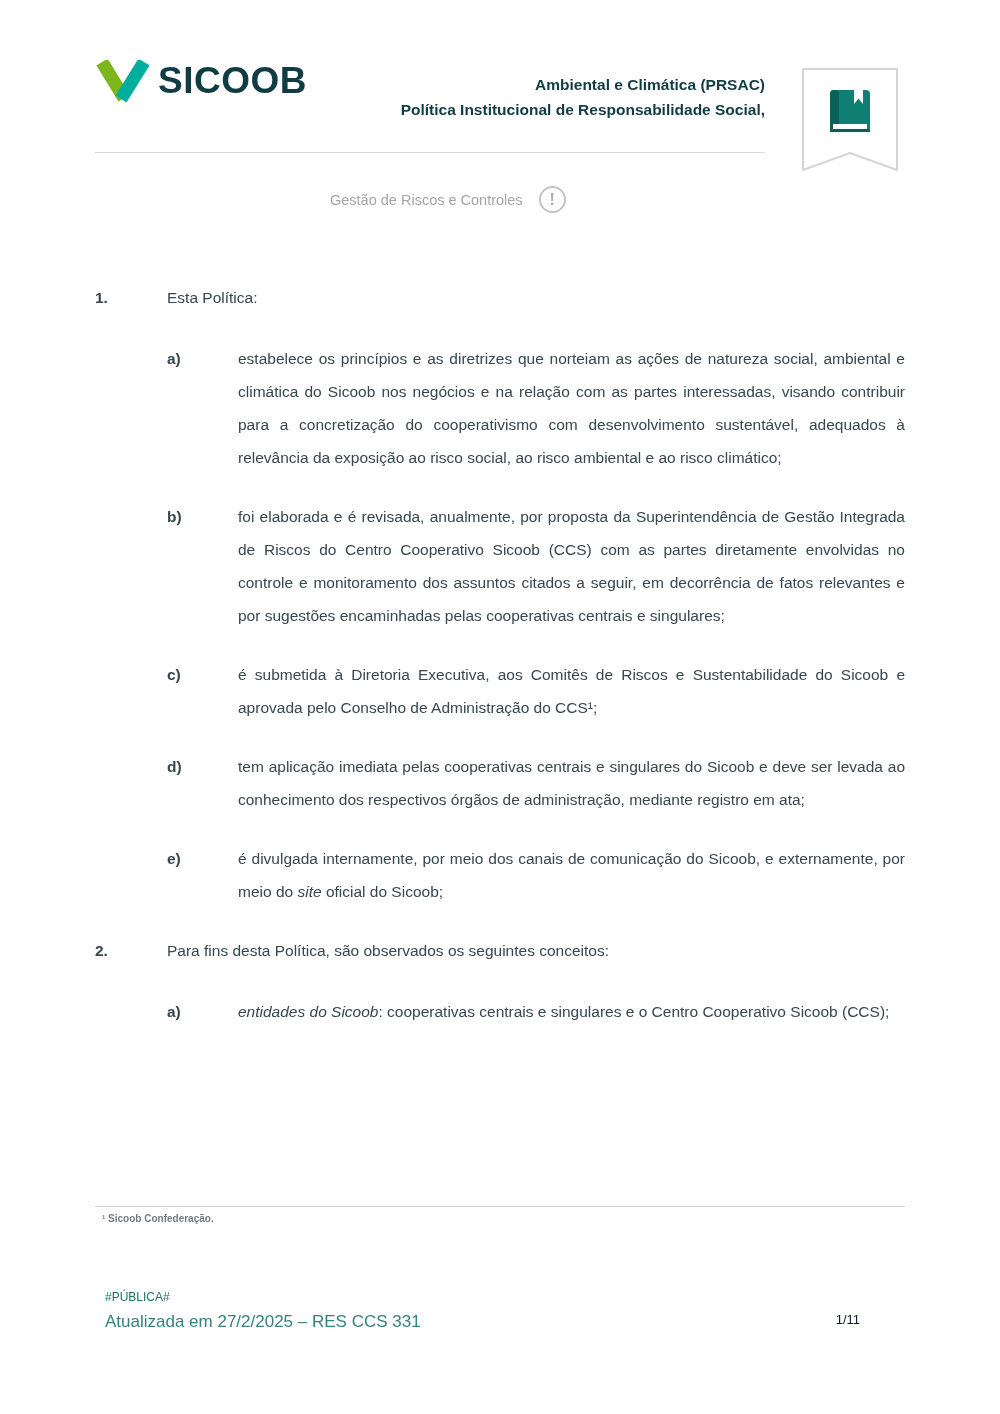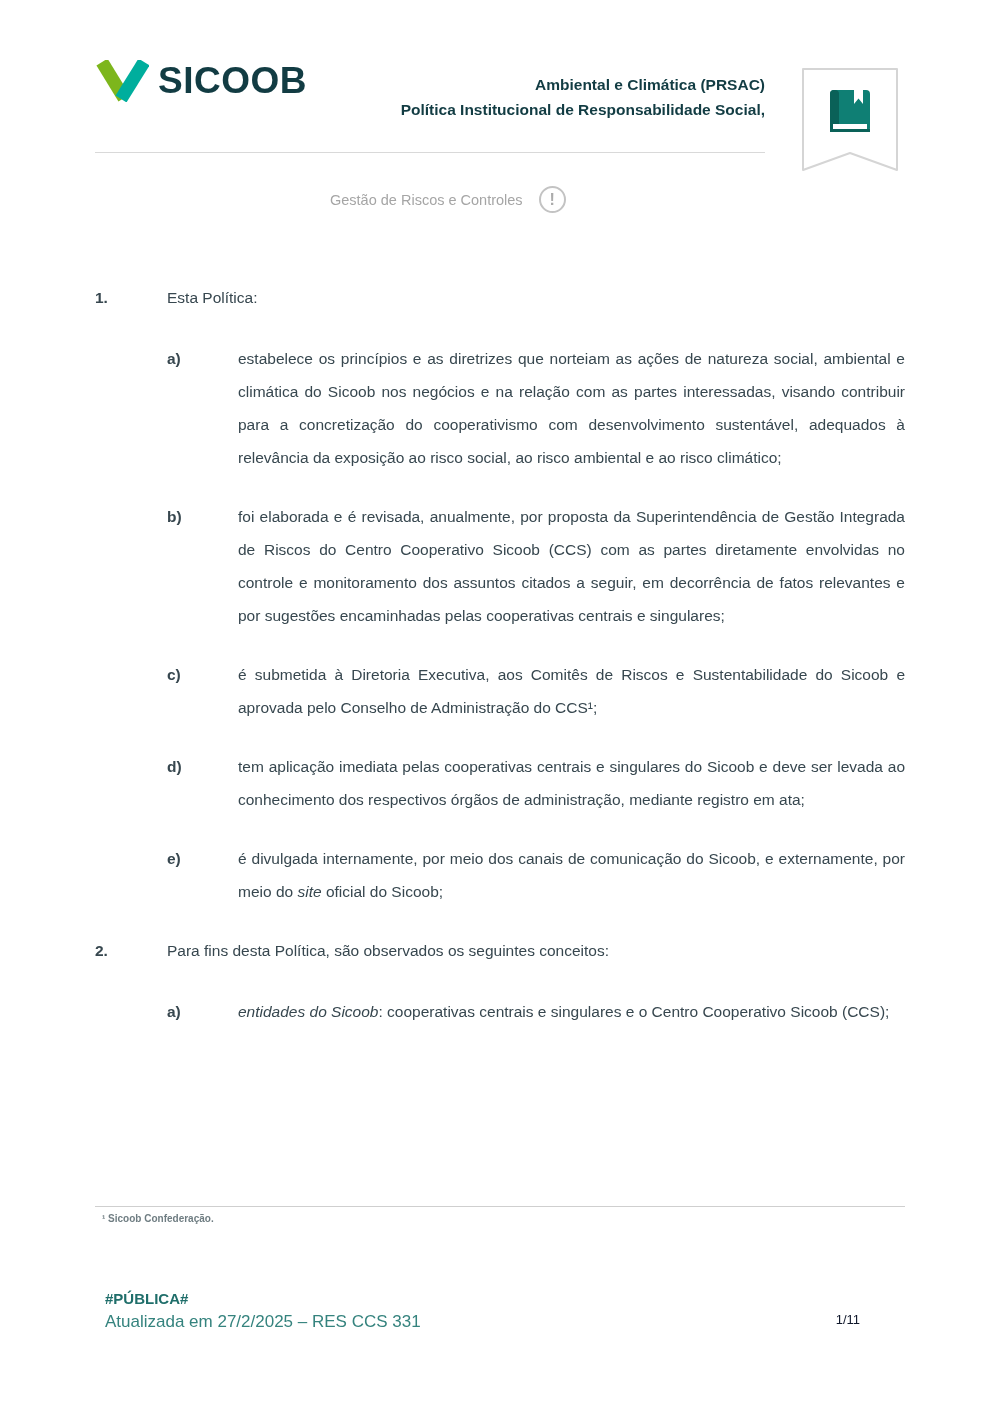--- a/index.html
+++ b/index.html
@@ -56,21 +56,21 @@
   .ptext i{font-style:italic;}
   
   .footnote-rule{position:absolute;left:95px;top:1206px;width:810px;height:1px;background:#cfcfcf;}
   .footnote{
     position:absolute;left:102px;top:1213px;width:810px;
     font-size:10px;font-weight:700;color:#6f7d82;
   }
   
   .classification{
     position:absolute;left:105px;top:1290px;
-    font-size:15px;font-weight:700;color:var(--footer_dark);
+    font-size:12px;font-weight:400;color:var(--footer_dark);
   }
   .updated{
     position:absolute;left:105px;top:1312px;
     font-size:17px;color:var(--footer_teal);
   }
   .pageno{
     position:absolute;right:140px;top:1312px;
     font-size:13px;color:#0f172a;
   }
 </style>

